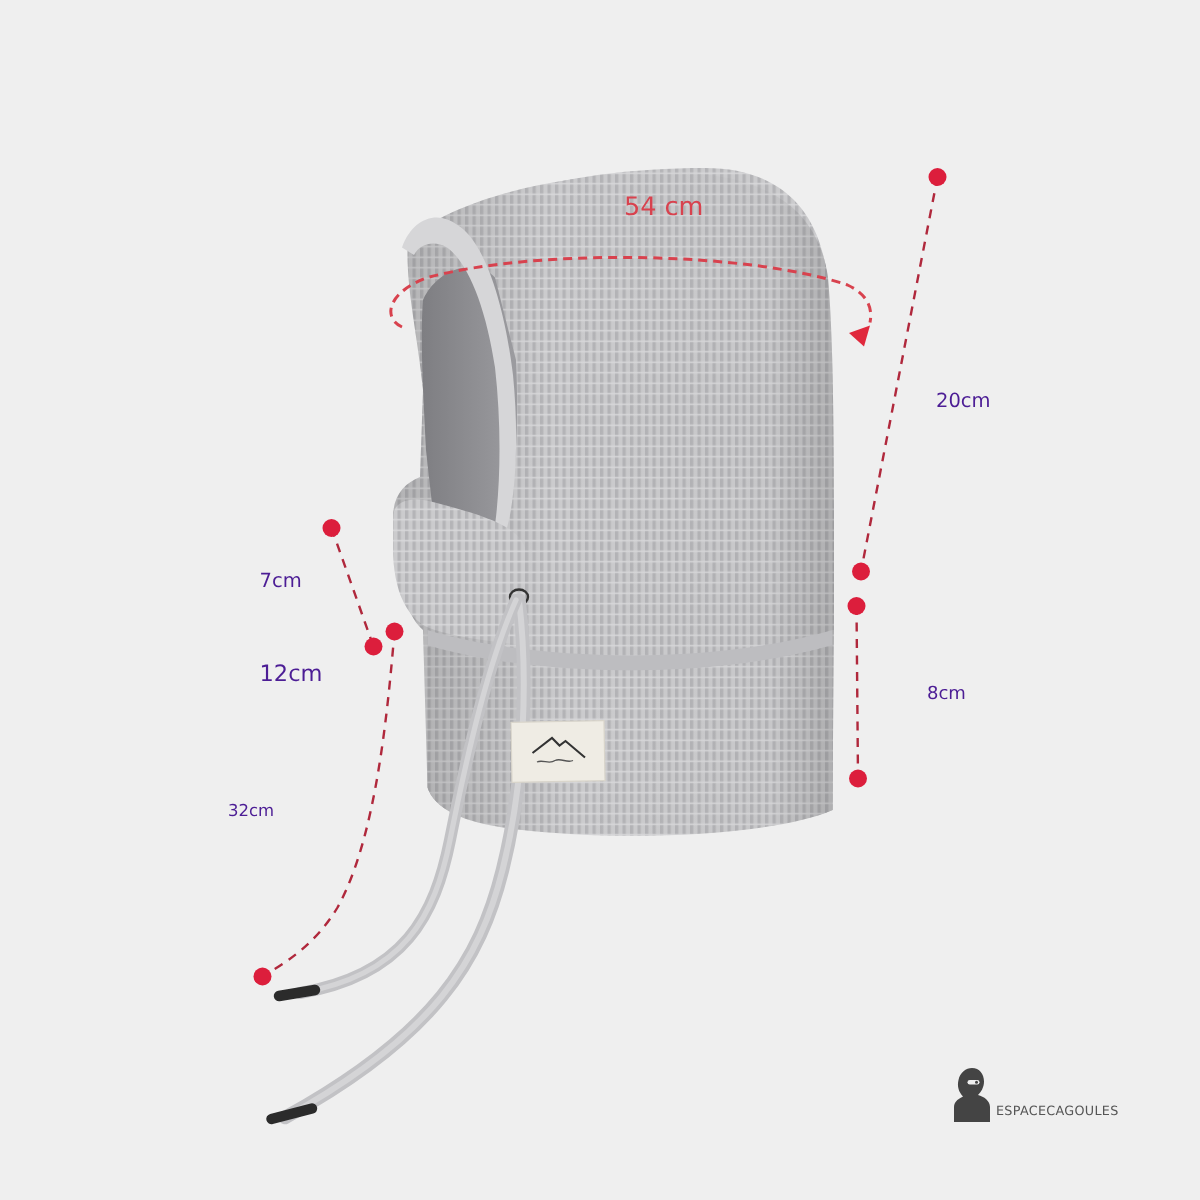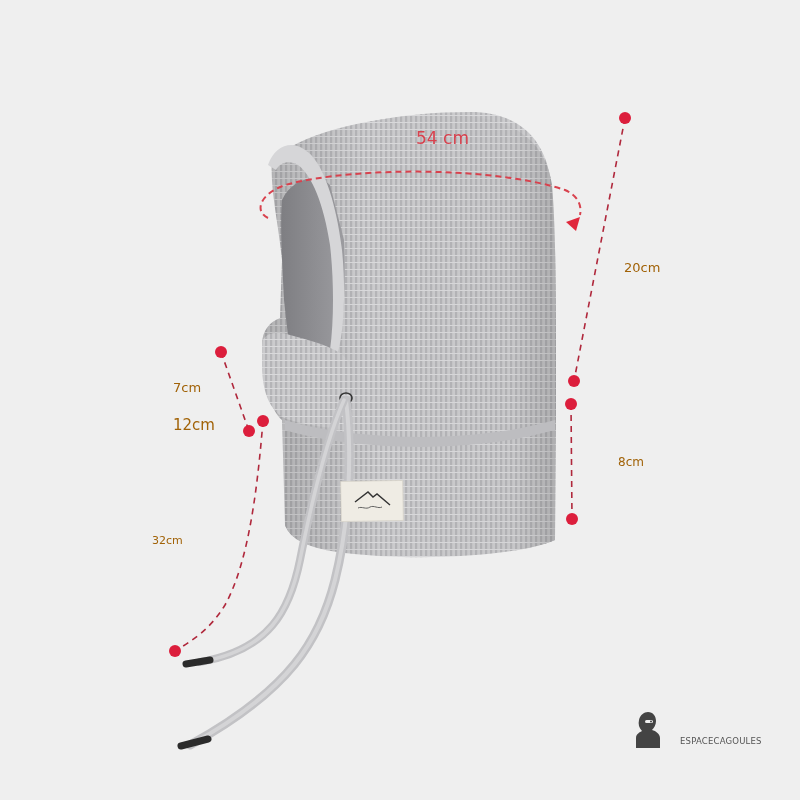--- a/index.html
+++ b/index.html
@@ -5,29 +5,29 @@
     html, body { margin: 0; padding: 0; }
     body {
       width: 800px; height: 800px; overflow: hidden;
       background: #efefef;
       font-family: "Liberation Sans", "DejaVu Sans", sans-serif;
       position: relative;
     }
     #stage { position: absolute; left: 0; top: 0; width: 652px; height: 800px; }
     .dim-label {
       position: absolute;
-      color: #a16207;
+      color: #4c1d95;
       font-family: "DejaVu Sans", "Liberation Sans", sans-serif;
       white-space: nowrap;
       line-height: 1;
     }
     .dim-label.big { color: #d8424e; font-size: 17px; }
     .brand {
       position: absolute; left: 632px; top: 712px;
-      display: flex; align-items: flex-end; gap: 18px; text-align: right;
+      display: flex; align-items: flex-end; gap: 2px; text-align: right;
     }
     .brand-text {
       font-family: "DejaVu Sans", sans-serif;
       font-size: 8.5px; letter-spacing: 0.2px;
       color: #555; line-height: 1; padding-bottom: 3px;
     }
   </style>
 </head>
 <body>
 
@@ -127,21 +127,21 @@
       <circle cx="249" cy="431" r="6"></circle>
       <circle cx="263" cy="421" r="6"></circle>
       <circle cx="175" cy="651" r="6"></circle>
     </g>
   </svg>
 
   <div class="dim-label big" style="left:416px; top:130px;">54 cm</div>
   <div class="dim-label" style="left:624px; top:261px; font-size:13px;">20cm</div>
   <div class="dim-label" style="left:618px; top:456px; font-size:12px;">8cm</div>
   <div class="dim-label" style="left:173px; top:381px; font-size:13px;">7cm</div>
-  <div class="dim-label" style="left:173px; top:418px; font-size:15px;">12cm</div>
+  <div class="dim-label" style="left:173px; top:442px; font-size:15px;">12cm</div>
   <div class="dim-label" style="left:152px; top:535px; font-size:11px;">32cm</div>
 
   <div class="brand">
     <svg width="30" height="36" viewBox="0 0 30 36">
       <path d="M4,36 L4,26 C4,22 8,20 10,19 C7,16 6,12 7,8 C8,3 12,0 16,0 C21,0 24,4 24,9 C24,13 22,16 20,18 C24,19 28,22 28,26 L28,36 Z" fill="#444"></path>
       <rect x="13" y="8" width="8" height="3" rx="1.5" fill="#efefef"></rect>
       <circle cx="19" cy="9.5" r="1" fill="#444"></circle>
     </svg>
     <span class="brand-text">ESPACECAGOULES</span>
   </div>

